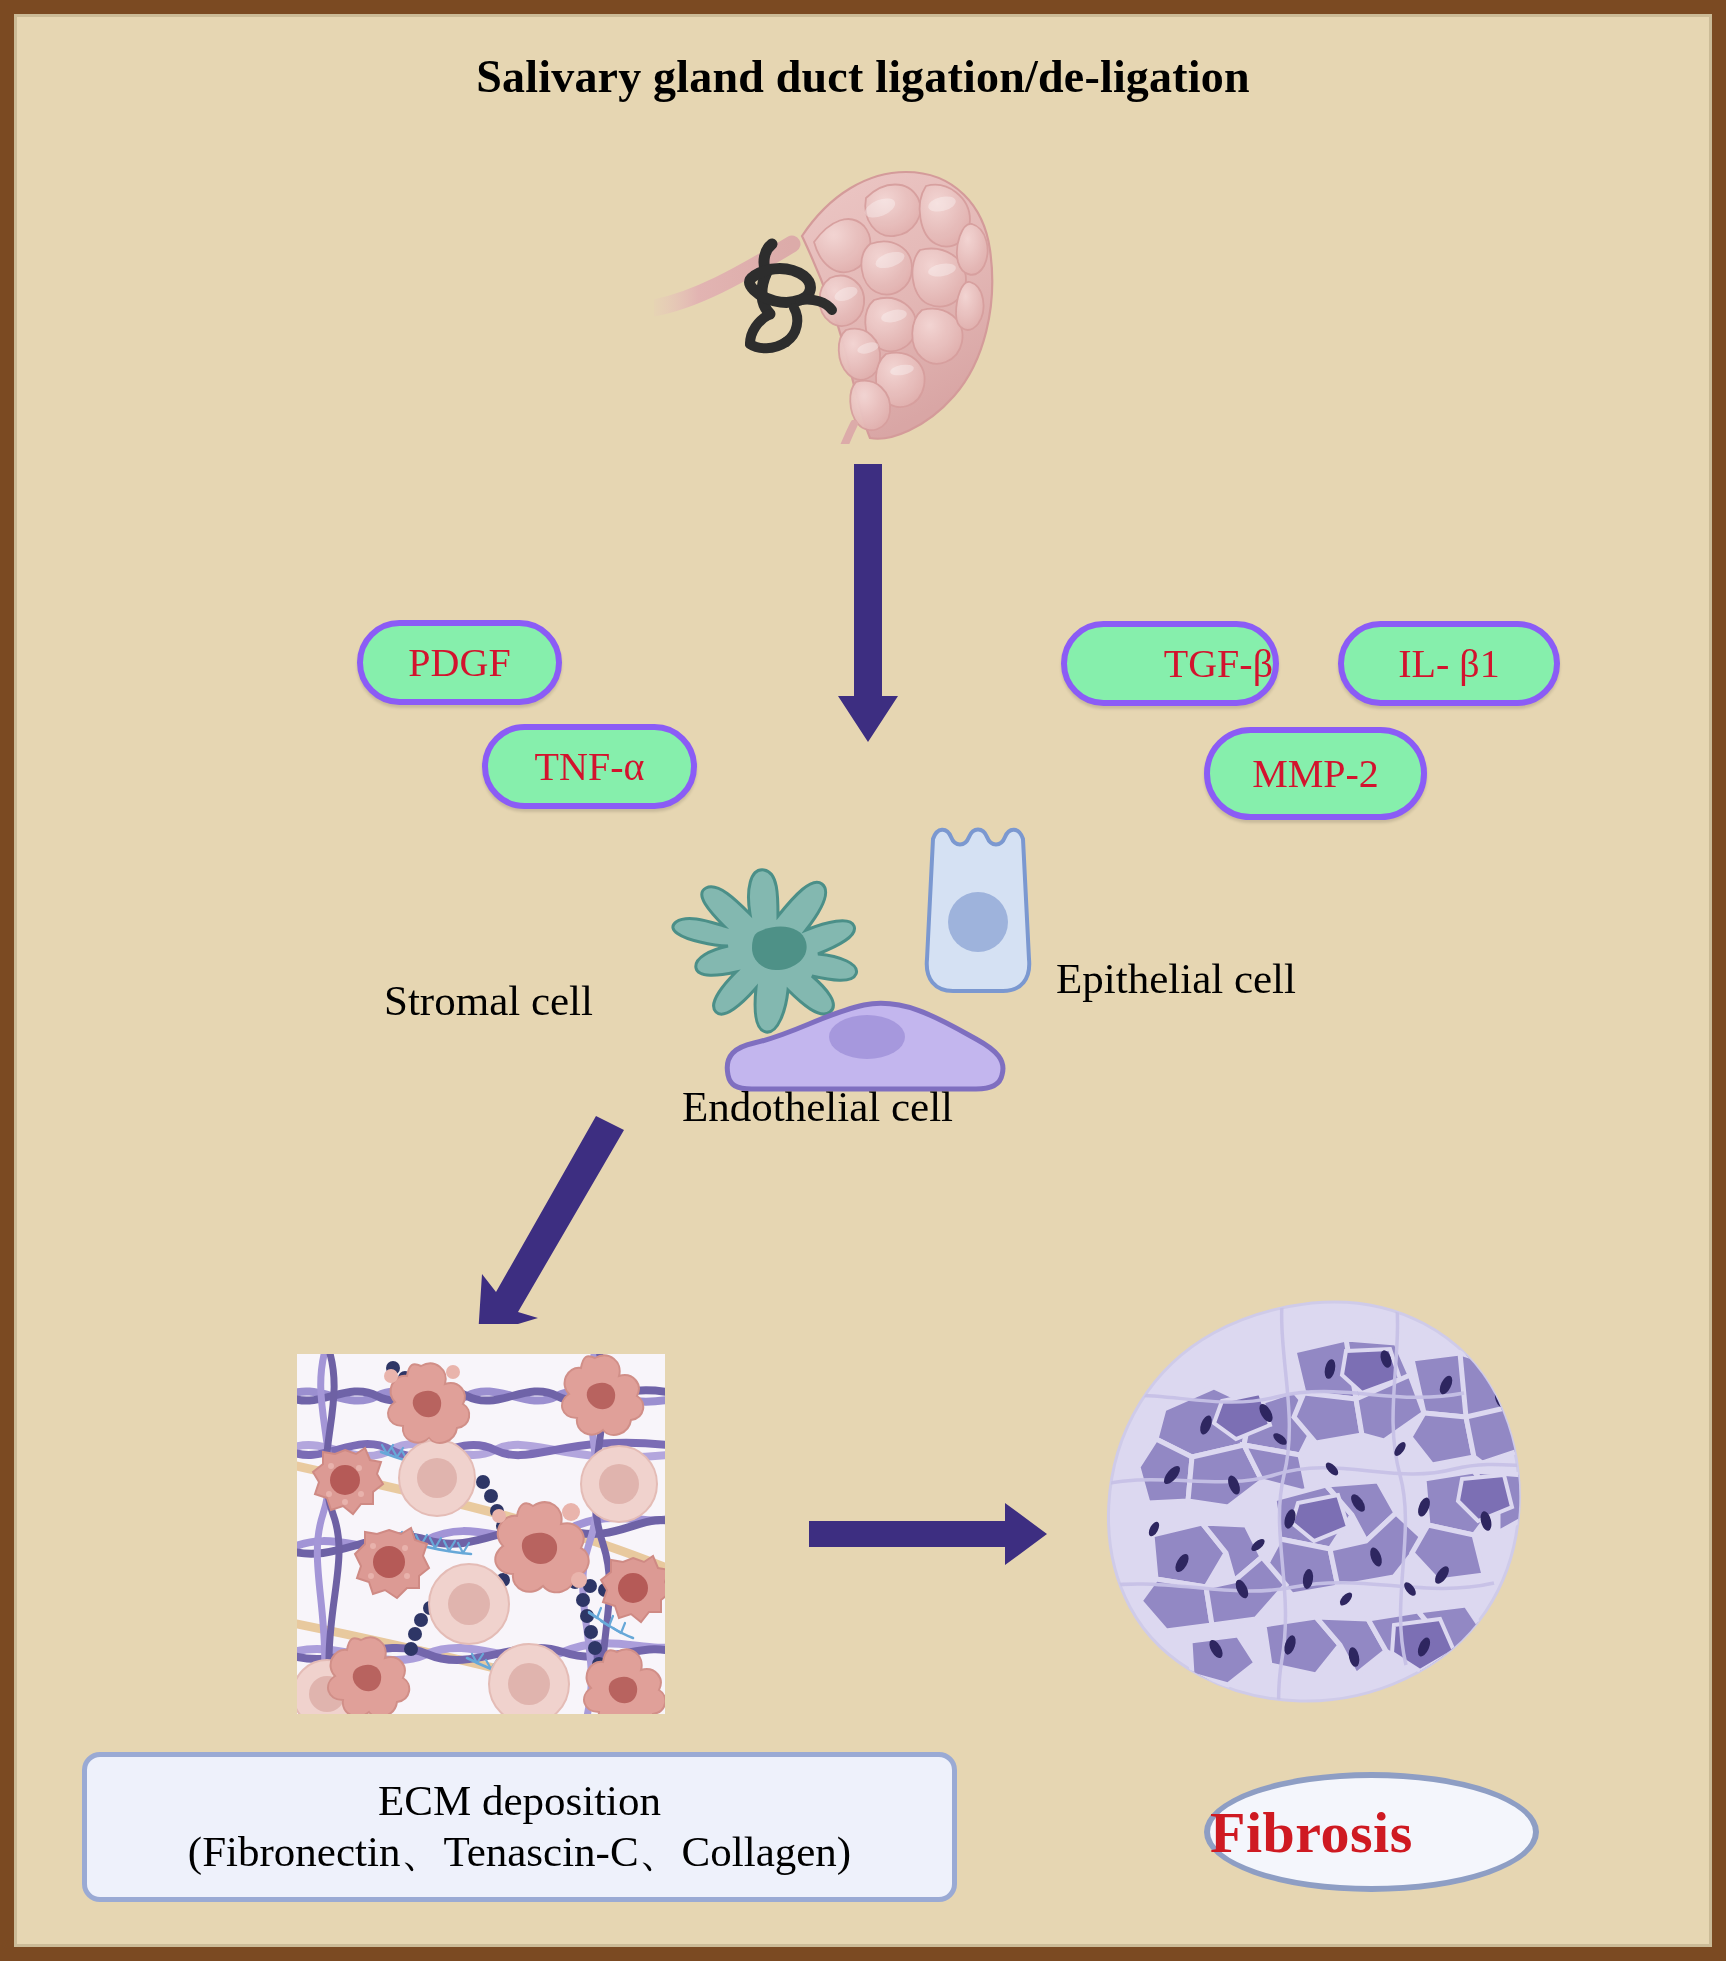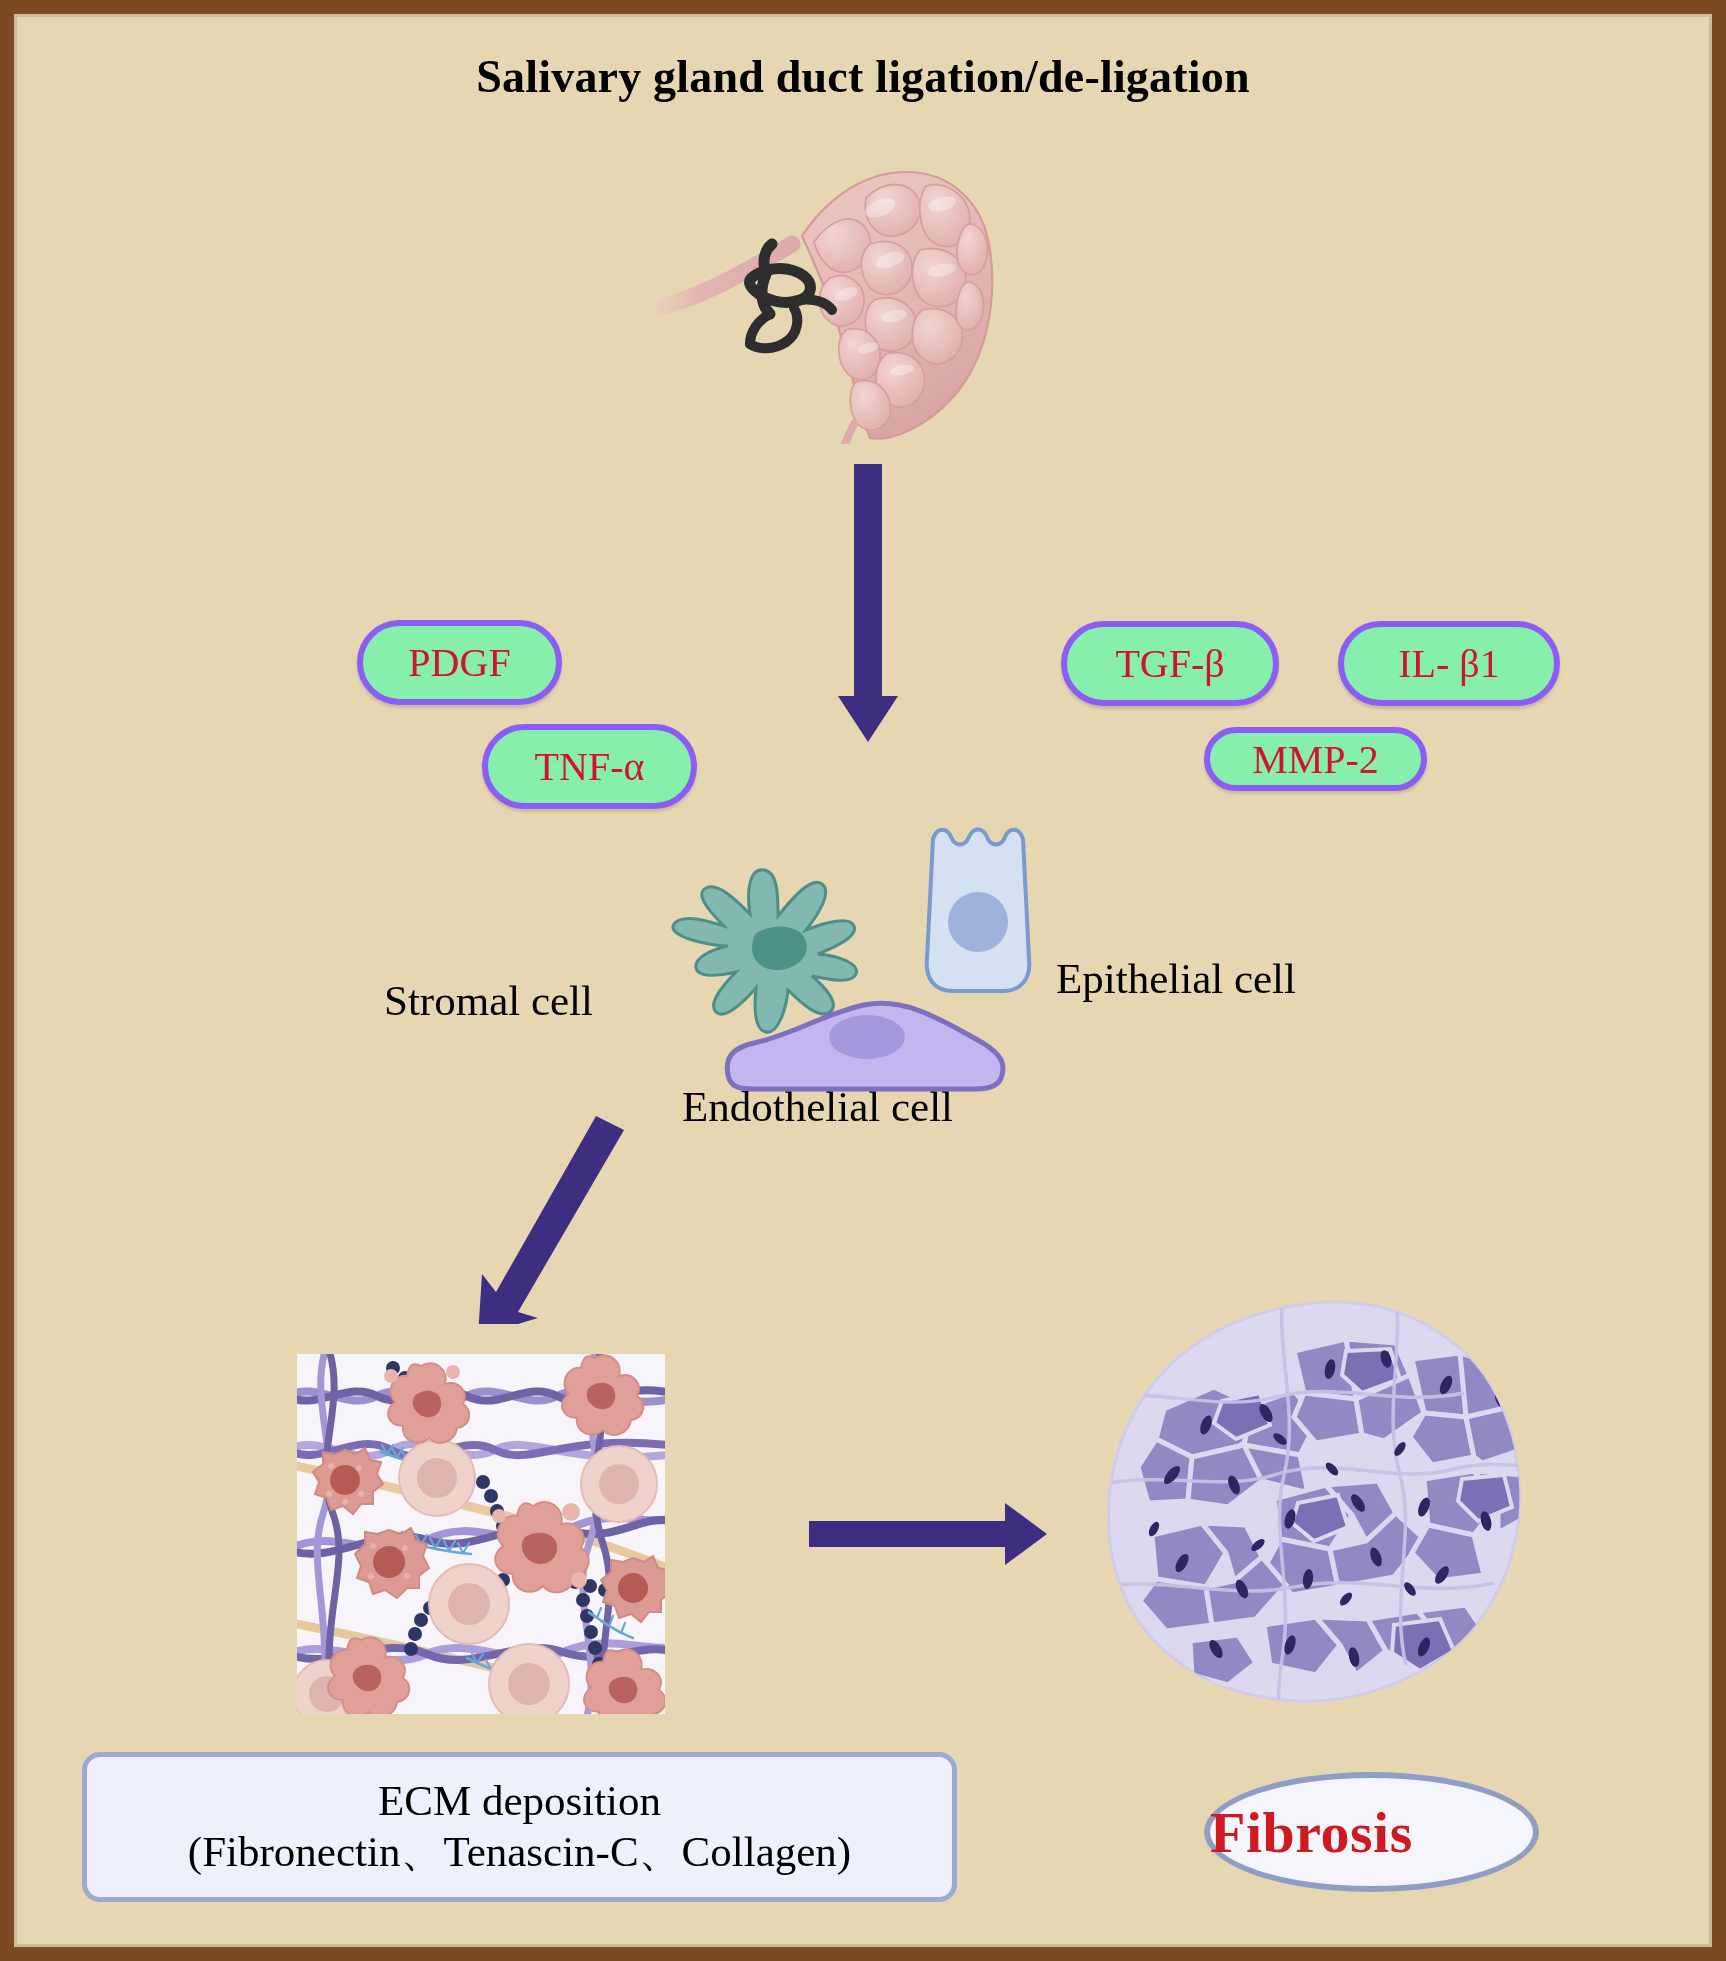--- a/index.html
+++ b/index.html
@@ -181,27 +181,27 @@
   </svg>
 
 
   <div class="pill" style="left:343px; top:606px; width:205px; height:85px;">
     <span>PDGF</span>
   </div>
   <div class="pill" style="left:468px; top:710px; width:215px; height:85px;">
     <span>TNF-α</span>
   </div>
 
-  <div class="pill" style="left:1047px; top:607px; width:218px; height:85px;">
+  <div class="pill" style="left:1047px; top:607px; width:218px; height:85px;justify-content:flex-end;">
     <span>TGF-β</span>
   </div>
   <div class="pill" style="left:1324px; top:607px; width:222px; height:85px;">
     <span>IL- β1</span>
   </div>
-  <div class="pill" style="left:1190px; top:713px; width:223px; height:64px;">
+  <div class="pill" style="left:1190px; top:713px; width:223px; height:93px;">
     <span>MMP-2</span>
   </div>
 
   <svg class="abs" style="left:640px; top:820px; width:270px; height:230px;" viewBox="0 0 270 230">
     <path d="M46 108 C 28 104 12 96 22 88 C 34 80 56 88 70 92
              C 56 78 40 60 52 54 C 64 48 82 66 96 80
              C 92 56 96 34 110 36 C 124 38 124 62 124 82
              C 140 62 158 42 168 50 C 178 58 166 78 152 96
              C 172 88 196 82 200 92 C 204 102 184 112 164 120
              C 186 122 206 130 202 140 C 198 150 176 146 158 142

